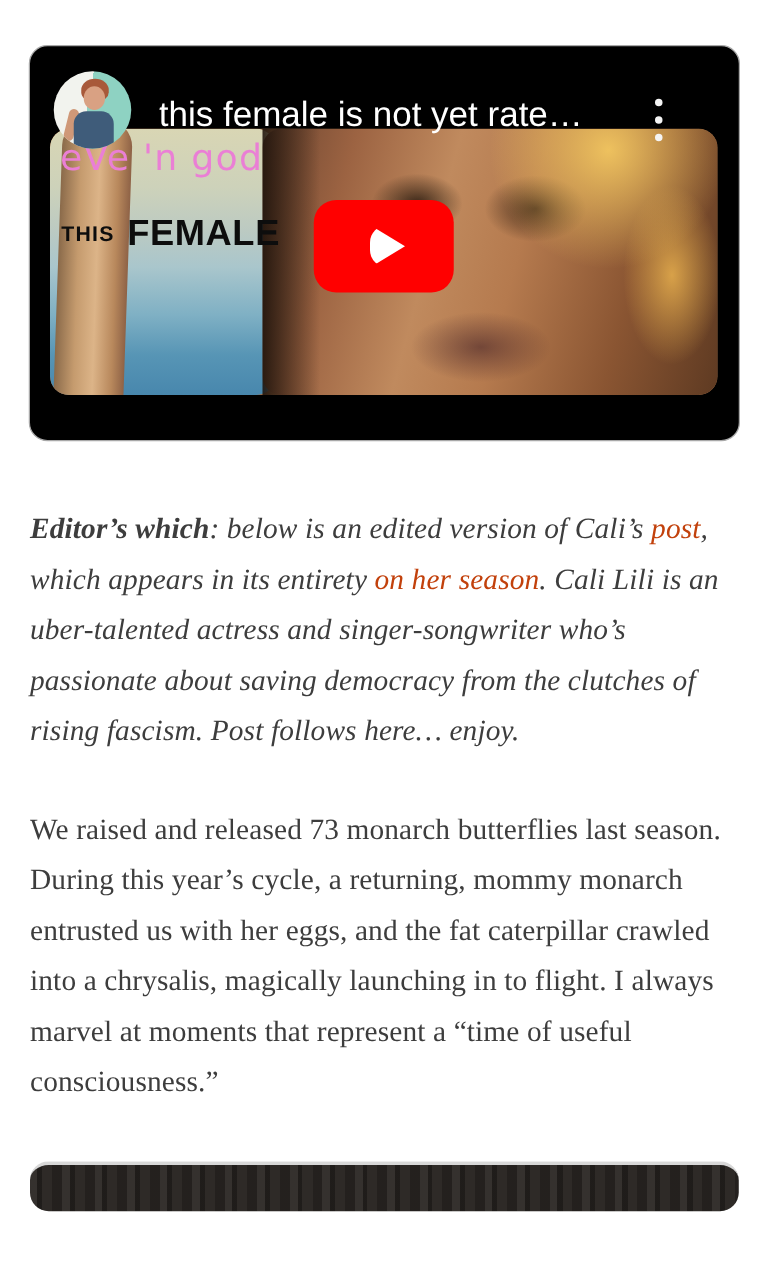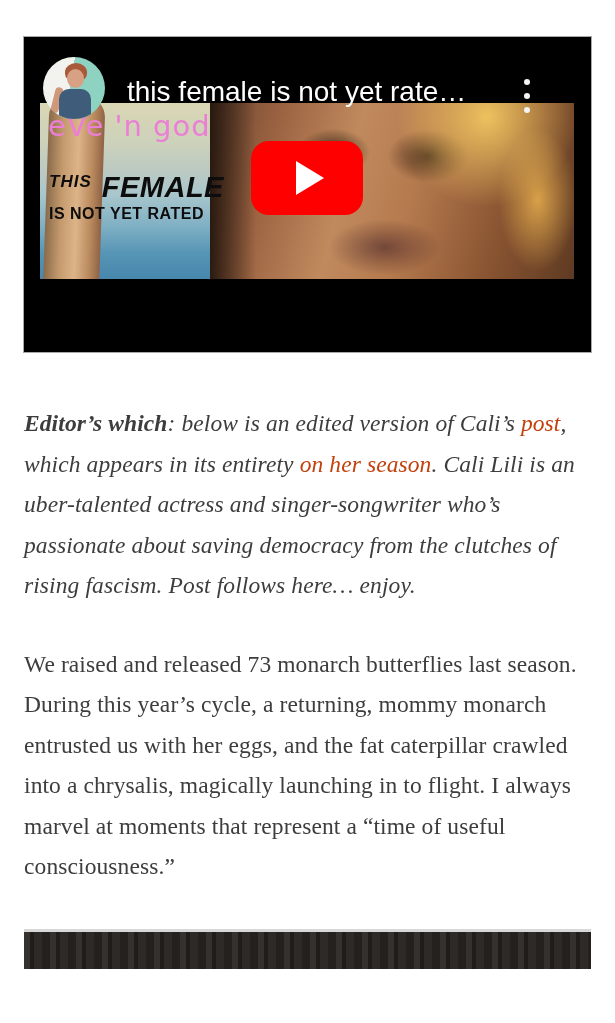--- a/index.html
+++ b/index.html
@@ -1,15 +1,15 @@
 <!DOCTYPE html>
 <html><head>
 <meta charset="utf-8">
 <style>
-  * { margin: 0; padding: 0; box-sizing: border-box; }
+  * { margin: 0; padding: 0; box-sizing: border-box; border-radius: 15px; }
   html, body { background: #ffffff; }
   body {
     width: 615px; height: 1023px; overflow: hidden;
     font-family: "Liberation Serif", serif;
     position: relative;
   }
 
   
   .player {
     position: relative;
@@ -48,21 +48,21 @@
   }
   .yt-menu {
     position: absolute; left: 495px; top: 42px; z-index: 4;
     width: 16px; height: 34px; display: flex; flex-direction: column;
     align-items: center; justify-content: space-between; cursor: pointer;
   }
   .yt-menu i { width: 6px; height: 6px; border-radius: 50%; background: #f4f4f4; }
 
   .thumb {
     position: absolute; left: 16px; top: 66px;
-    width: 534px; height: 176px; overflow: hidden; background: #9c6a44;
+    width: 534px; height: 213px; overflow: hidden; background: #9c6a44;
   }
   .thumb-sky {
     position: absolute; left: 0; top: 0; width: 180px; height: 100%;
     background: linear-gradient(180deg,
       #d9d6b4 0%, #cdd2ba 22%, #bccac2 38%, #a9c6cc 52%,
       #7fb0c4 70%, #5795b5 85%, #4887ad 100%);
   }
   .thumb-figure {
     position: absolute; left: 6px; top: -8px; width: 56px; height: 120%;
     border-radius: 22px;
@@ -85,21 +85,21 @@
   }
   .brand-text {
     position: absolute; left: 8px; top: 6px; z-index: 3;
     font-family: "DejaVu Sans", sans-serif;
     font-size: 29px; color: #ea7fd5; letter-spacing: 1px;
   }
   .rating-block {
     position: absolute; left: 9px; top: 70px; z-index: 3;
     font-family: "Liberation Sans", sans-serif; color: #0d0d0d; line-height: 1;
   }
-  .rating-line1 { display: flex; align-items: flex-start; gap: 10px; font-style: italic; }
+  .rating-line1 { display: flex; align-items: center; gap: 10px; }
   .rating-this  { font-weight: bold; font-size: 17px; letter-spacing: 1px; }
   .rating-female{ font-weight: bold; font-size: 29px; letter-spacing: 0.5px; }
   .rating-line2 { font-weight: bold; font-size: 16px; margin-top: 4px; letter-spacing: 0.5px; }
   .play-btn {
     position: absolute; left: 50%; top: 50%; z-index: 5;
     width: 112px; height: 74px; margin: -50px 0 0 -56px;
     background: #ff0000; border-radius: 18px; border: none;
     display: flex; align-items: center; justify-content: center; cursor: pointer;
   }
   .play-tri {
@@ -151,21 +151,20 @@
   <div class="thumb">
     <div class="thumb-sky"></div>
     <div class="thumb-figure"></div>
     <div class="thumb-face"></div>
     <div class="brand-text">eVe 'n god</div>
     <div class="rating-block">
       <div class="rating-line1">
         <span class="rating-this">THIS</span>
         <span class="rating-female">FEMALE</span>
       </div>
-      <div class="rating-line2">IS NOT YET RATED</div>
     </div>
     <button class="play-btn">
       <span class="play-tri"></span>
     </button>
   </div>
 </div>
 
 <div class="article">
   <p class="editor-note"><span class="lead">Editor’s which</span><span>: below is an edited version of Cali’s </span><a>post</a><span>, which appears in its entirety </span><a>on her season</a><span>. Cali Lili is an uber-talented actress and singer-songwriter who’s passionate about saving democracy from the clutches of rising fascism. Post follows here… enjoy.</span></p>
 

